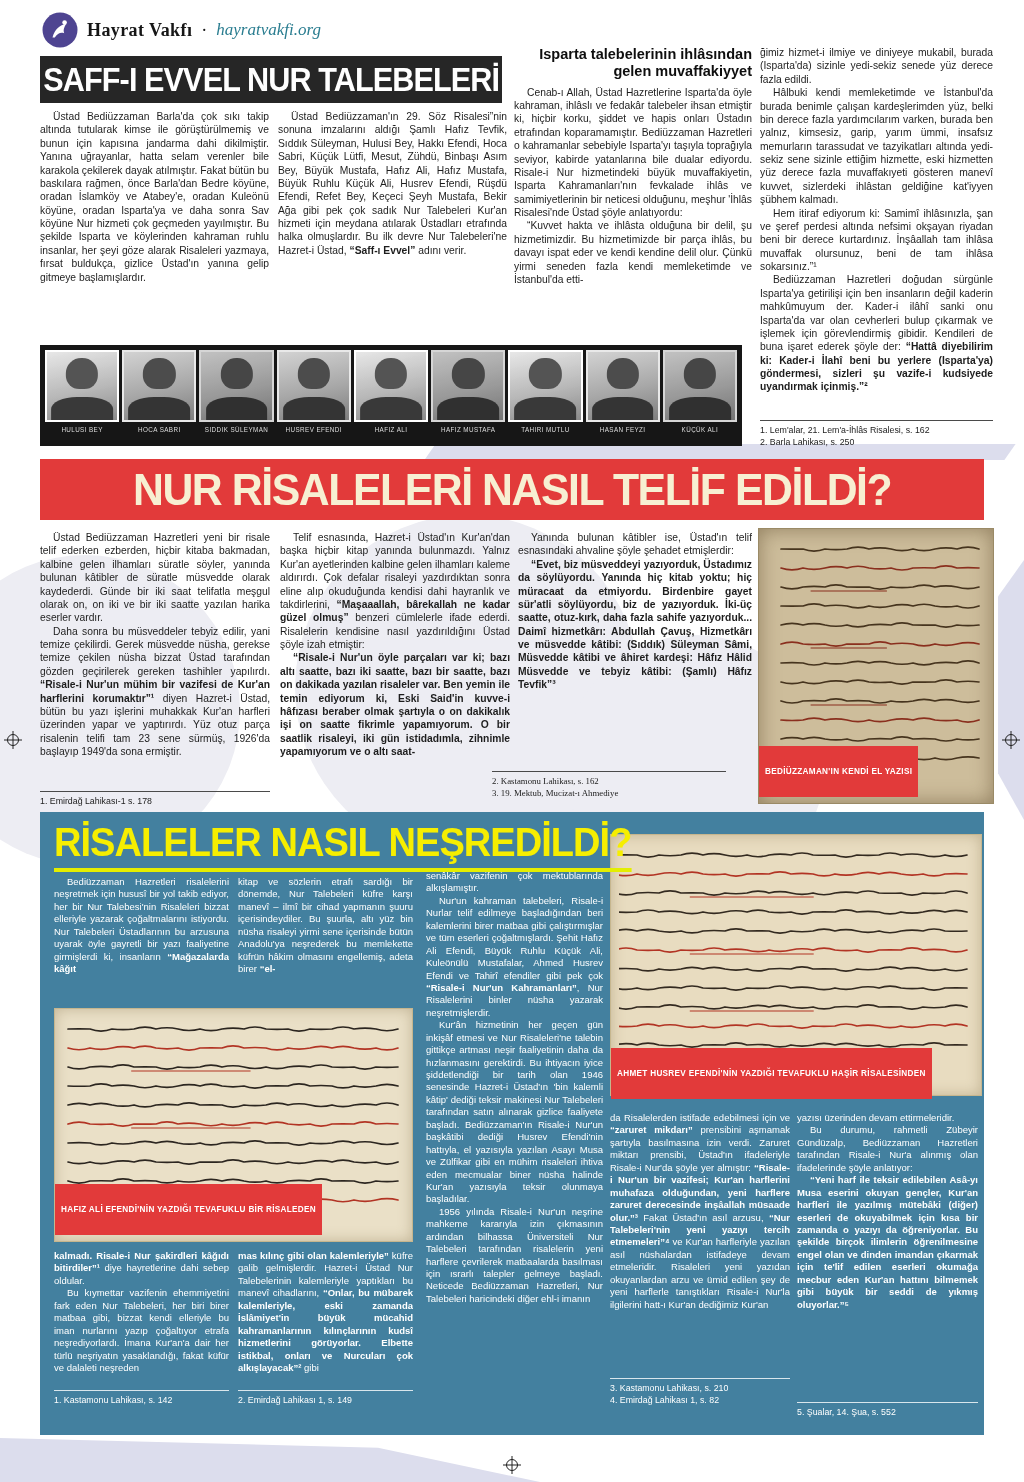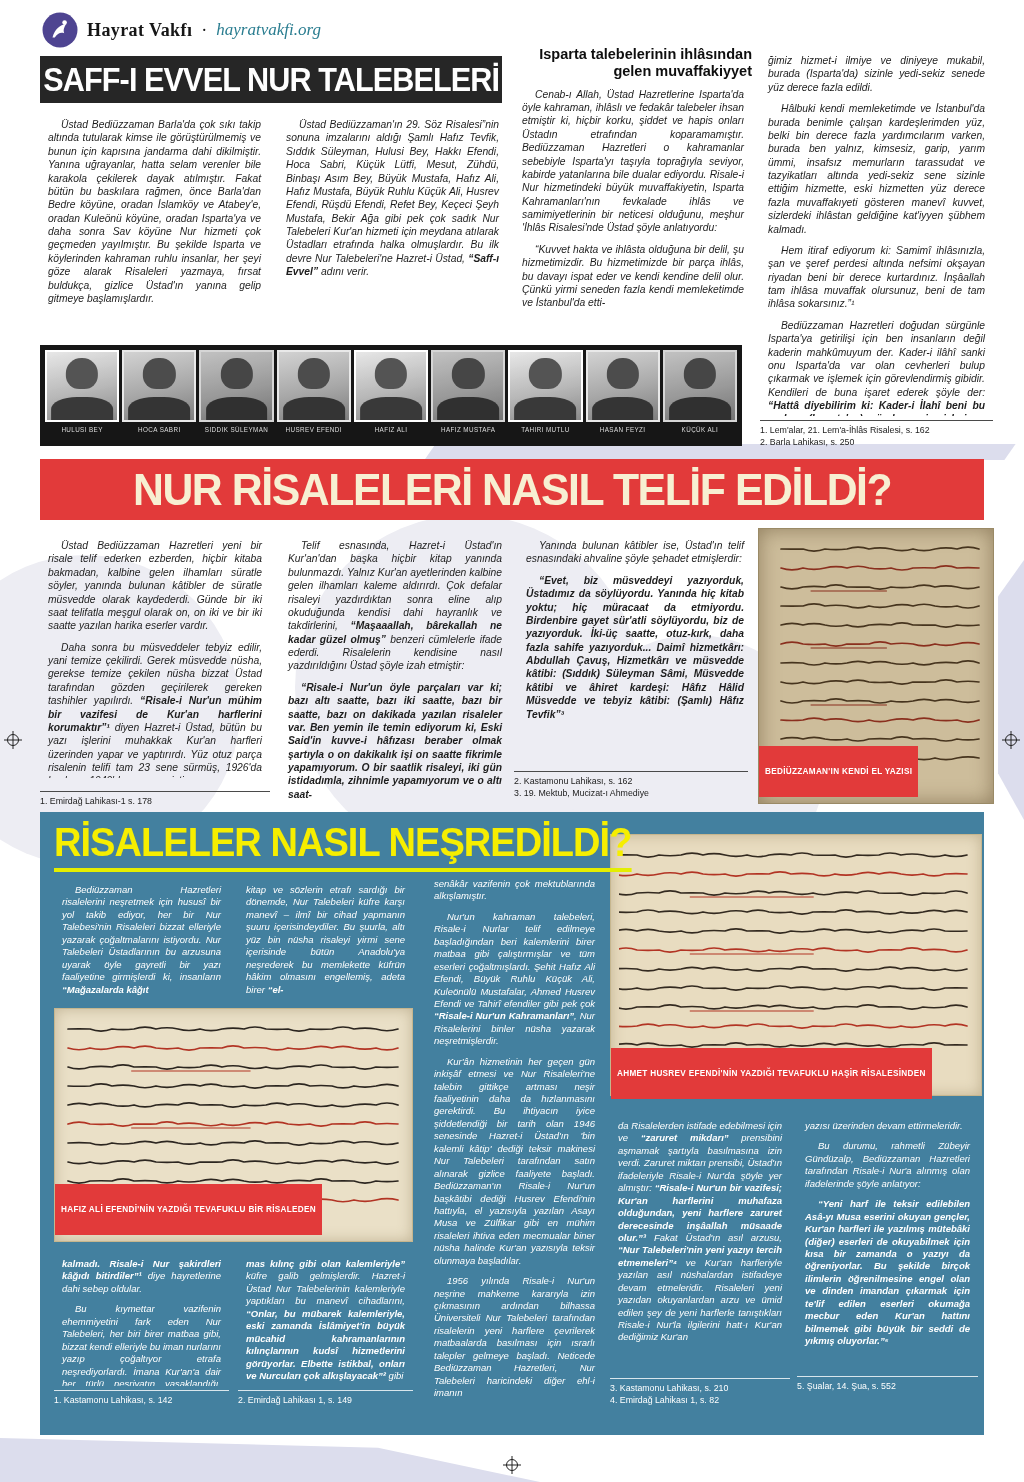--- a/index.html
+++ b/index.html
@@ -14,21 +14,21 @@
   .hdr{position:absolute;left:42px;top:10px;height:40px;display:flex;align-items:center;gap:9px;z-index:2;}
   .hdr .org{font-family:"Liberation Serif",serif;font-size:18px;font-weight:600;color:#161616;letter-spacing:.4px;}
   .hdr .sep{font-family:"Liberation Serif",serif;font-size:18px;color:#161616;}
   .hdr .site{font-family:"Liberation Serif",serif;font-style:italic;font-size:17px;color:#2a7d90;text-decoration:none;}
   
   .title-bar{position:absolute;left:40px;top:56px;width:462px;height:47px;background:#262626;
              display:flex;align-items:center;justify-content:center;z-index:2;}
   .title-bar h1{margin:0;color:#fff;font-size:34px;font-weight:900;letter-spacing:-1px;white-space:nowrap;transform:scaleX(.9);}
   
   .col{position:absolute;z-index:1;text-align:justify;font-size:10.3px;line-height:1.3;color:#1d1d1d;overflow:hidden;}
-  .col p{margin:8px;text-indent:13px;font-style:italic;}
+  .col p{margin:0;text-indent:13px;}
   .col p.noindent{text-indent:0;}
   .subhead{font-size:14.5px;font-weight:bold;line-height:1.16;margin:0 0 6px;text-align:right;color:#0e0e0e;}
   .cites{position:absolute;z-index:1;font-size:8.8px;line-height:1.4;border-top:1.5px solid #4a4a4a;
          padding-top:3px;text-align:left;color:#222;}
   
   .strip{position:absolute;left:40px;top:345px;width:702px;height:101px;background:#161616;
          display:flex;gap:3px;padding:5px 5px 0 5px;box-sizing:border-box;z-index:2;}
   .cell{flex:1;display:flex;flex-direction:column;align-items:center;min-width:0;margin:0;}
   .photo{width:100%;height:72px;border:2px solid #e9e9e9;box-sizing:border-box;position:relative;overflow:hidden;
          background:linear-gradient(168deg,#d2d2d2 0%,#a8a8a8 55%,#7f7f7f 100%);}
@@ -166,21 +166,21 @@
     <div>1. Emirdağ Lahikası-1 s. 178</div>
   </div>
   <div class="col" style="left:280px;top:531px;width:230px;height:272px;">
       <p>Telif esnasında, Hazret-i Üstad'ın Kur'an'dan başka hiçbir kitap yanında bulunmazdı. Yalnız Kur'an ayetlerinden kalbine gelen ilhamları kaleme aldırırdı. Çok defalar risaleyi yazdırdıktan sonra eline alıp okuduğunda kendisi dahi hayranlık ve takdirlerini, <b>“Maşaaallah, bârekallah ne kadar güzel olmuş”</b> benzeri cümlelerle ifade ederdi. Risalelerin kendisine nasıl yazdırıldığını Üstad şöyle izah etmiştir:</p>
       <p><b>“Risale-i Nur'un öyle parçaları var ki; bazı altı saatte, bazı iki saatte, bazı bir saatte, bazı on dakikada yazılan risaleler var. Ben yemin ile temin ediyorum ki, Eski Said'in kuvve-i hâfızası beraber olmak şartıyla o on dakikalık işi on saatte fikrimle yapamıyorum. O bir saatlik risaleyi, iki gün istidadımla, zihnimle yapamıyorum ve o altı saat-</b></p>
     </div>
   <div class="col" style="left:518px;top:531px;width:234px;height:238px;">
       <p>Yanında bulunan kâtibler ise, Üstad'ın telif esnasındaki ahvaline şöyle şehadet etmişlerdir:</p>
       <p><b>“Evet, biz müsveddeyi yazıyorduk, Üstadımız da söylüyordu. Yanında hiç kitab yoktu; hiç müracaat da etmiyordu. Birdenbire gayet sür'atli söylüyordu, biz de yazıyorduk. İki-üç saatte, otuz-kırk, daha fazla sahife yazıyorduk... Daimî hizmetkârı: Abdullah Çavuş, Hizmetkârı ve müsvedde kâtibi: (Sıddık) Süleyman Sâmi, Müsvedde kâtibi ve âhiret kardeşi: Hâfız Hâlid Müsvedde ve tebyiz kâtibi: (Şamlı) Hâfız Tevfik”³</b></p>
     </div>
-  <div class="cites" style="left:514px;top:771px;width:234px;">
+  <div class="cites" style="left:492px;top:771px;width:234px;font-family:Liberation Serif, serif;">
     <div>2. Kastamonu Lahikası, s. 162</div>
     <div>3. 19. Mektub, Mucizat-ı Ahmediye</div>
   </div>
 
   <div class="manuscript ms-a" style="left:758px;top:528px;width:236px;height:276px;">
     <svg class="squiggle" width="218" height="234" viewBox="0 0 218 234">
         <path d="M 212 12 q -11 -3.9 -22 0 q -11 -2.1 -22 0 q -11 3.3 -22 0 q -11 3.1 -22 0 q -11 -2.3 -22 0 q -11 -3.8 -22 0 q -11 1.1 -22 0 q -11 4.2 -22 0 q -11 0.1 -22 0" fill="none" stroke="#46341e" stroke-width="1.7" stroke-linecap="round"></path>
         <path d="M 212 31 q -11 -0.8 -22 0 q -11 -4.2 -22 0 q -11 -0.5 -22 0 q -11 4.0 -22 0 q -11 1.8 -22 0 q -11 -3.5 -22 0 q -11 -2.8 -22 0 q -11 2.6 -22 0 q -11 3.6 -22 0" fill="none" stroke="#8a2f1e" stroke-width="1.7" stroke-linecap="round"></path>
         <path d="M 212 50 q -11 3.1 -22 0 q -11 -2.3 -22 0 q -11 -3.8 -22 0 q -11 1.1 -22 0 q -11 4.2 -22 0 q -11 0.1 -22 0 q -11 -4.1 -22 0 q -11 -1.4 -22 0 q -11 3.7 -22 0" fill="none" stroke="#46341e" stroke-width="1.7" stroke-linecap="round"></path>
         <line x1="43.6" y1="54" x2="119.9" y2="54" stroke="#8a2f1e" stroke-width="1.1"></line>
@@ -276,21 +276,21 @@
     <div class="cite-light" style="left:570px;top:566px;width:180px;">
       <div>3. Kastamonu Lahikası, s. 210</div>
       <div>4. Emirdağ Lahikası 1, s. 82</div>
     </div>
 
     <div class="col" style="left:757px;top:300px;width:181px;height:282px;">
         <p class="noindent">yazısı üzerinden devam ettirmeleridir.</p>
         <p>Bu durumu, rahmetli Zübeyir Gündüzalp, Bediüzzaman Hazretleri tarafından Risale-i Nur'a alınmış olan ifadelerinde şöyle anlatıyor:</p>
         <p><b>“Yeni harf ile teksir edilebilen Asâ-yı Musa eserini okuyan gençler, Kur'an harfleri ile yazılmış mütebâki (diğer) eserleri de okuyabilmek için kısa bir zamanda o yazıyı da öğreniyorlar. Bu şekilde birçok ilimlerin öğrenilmesine engel olan ve dinden imandan çıkarmak için te'lif edilen eserleri okumağa mecbur eden Kur'an hattını bilmemek gibi büyük bir seddi de yıkmış oluyorlar.”⁵</b></p>
       </div>
-    <div class="cite-light" style="left:757px;top:564px;width:181px;">
+    <div class="cite-light" style="left:757px;top:590px;width:181px;">
       <div>5. Şualar, 14. Şua, s. 552</div>
     </div>
   </div>
 
   <span class="regmark" style="left:4px;top:731px;">
     <svg width="18" height="18" viewBox="0 0 18 18">
         <circle cx="9" cy="9" r="5.5" fill="none" stroke="#222" stroke-width="1"></circle>
         <line x1="9" y1="0" x2="9" y2="18" stroke="#222" stroke-width="1"></line>
         <line x1="0" y1="9" x2="18" y2="9" stroke="#222" stroke-width="1"></line>
       </svg>

